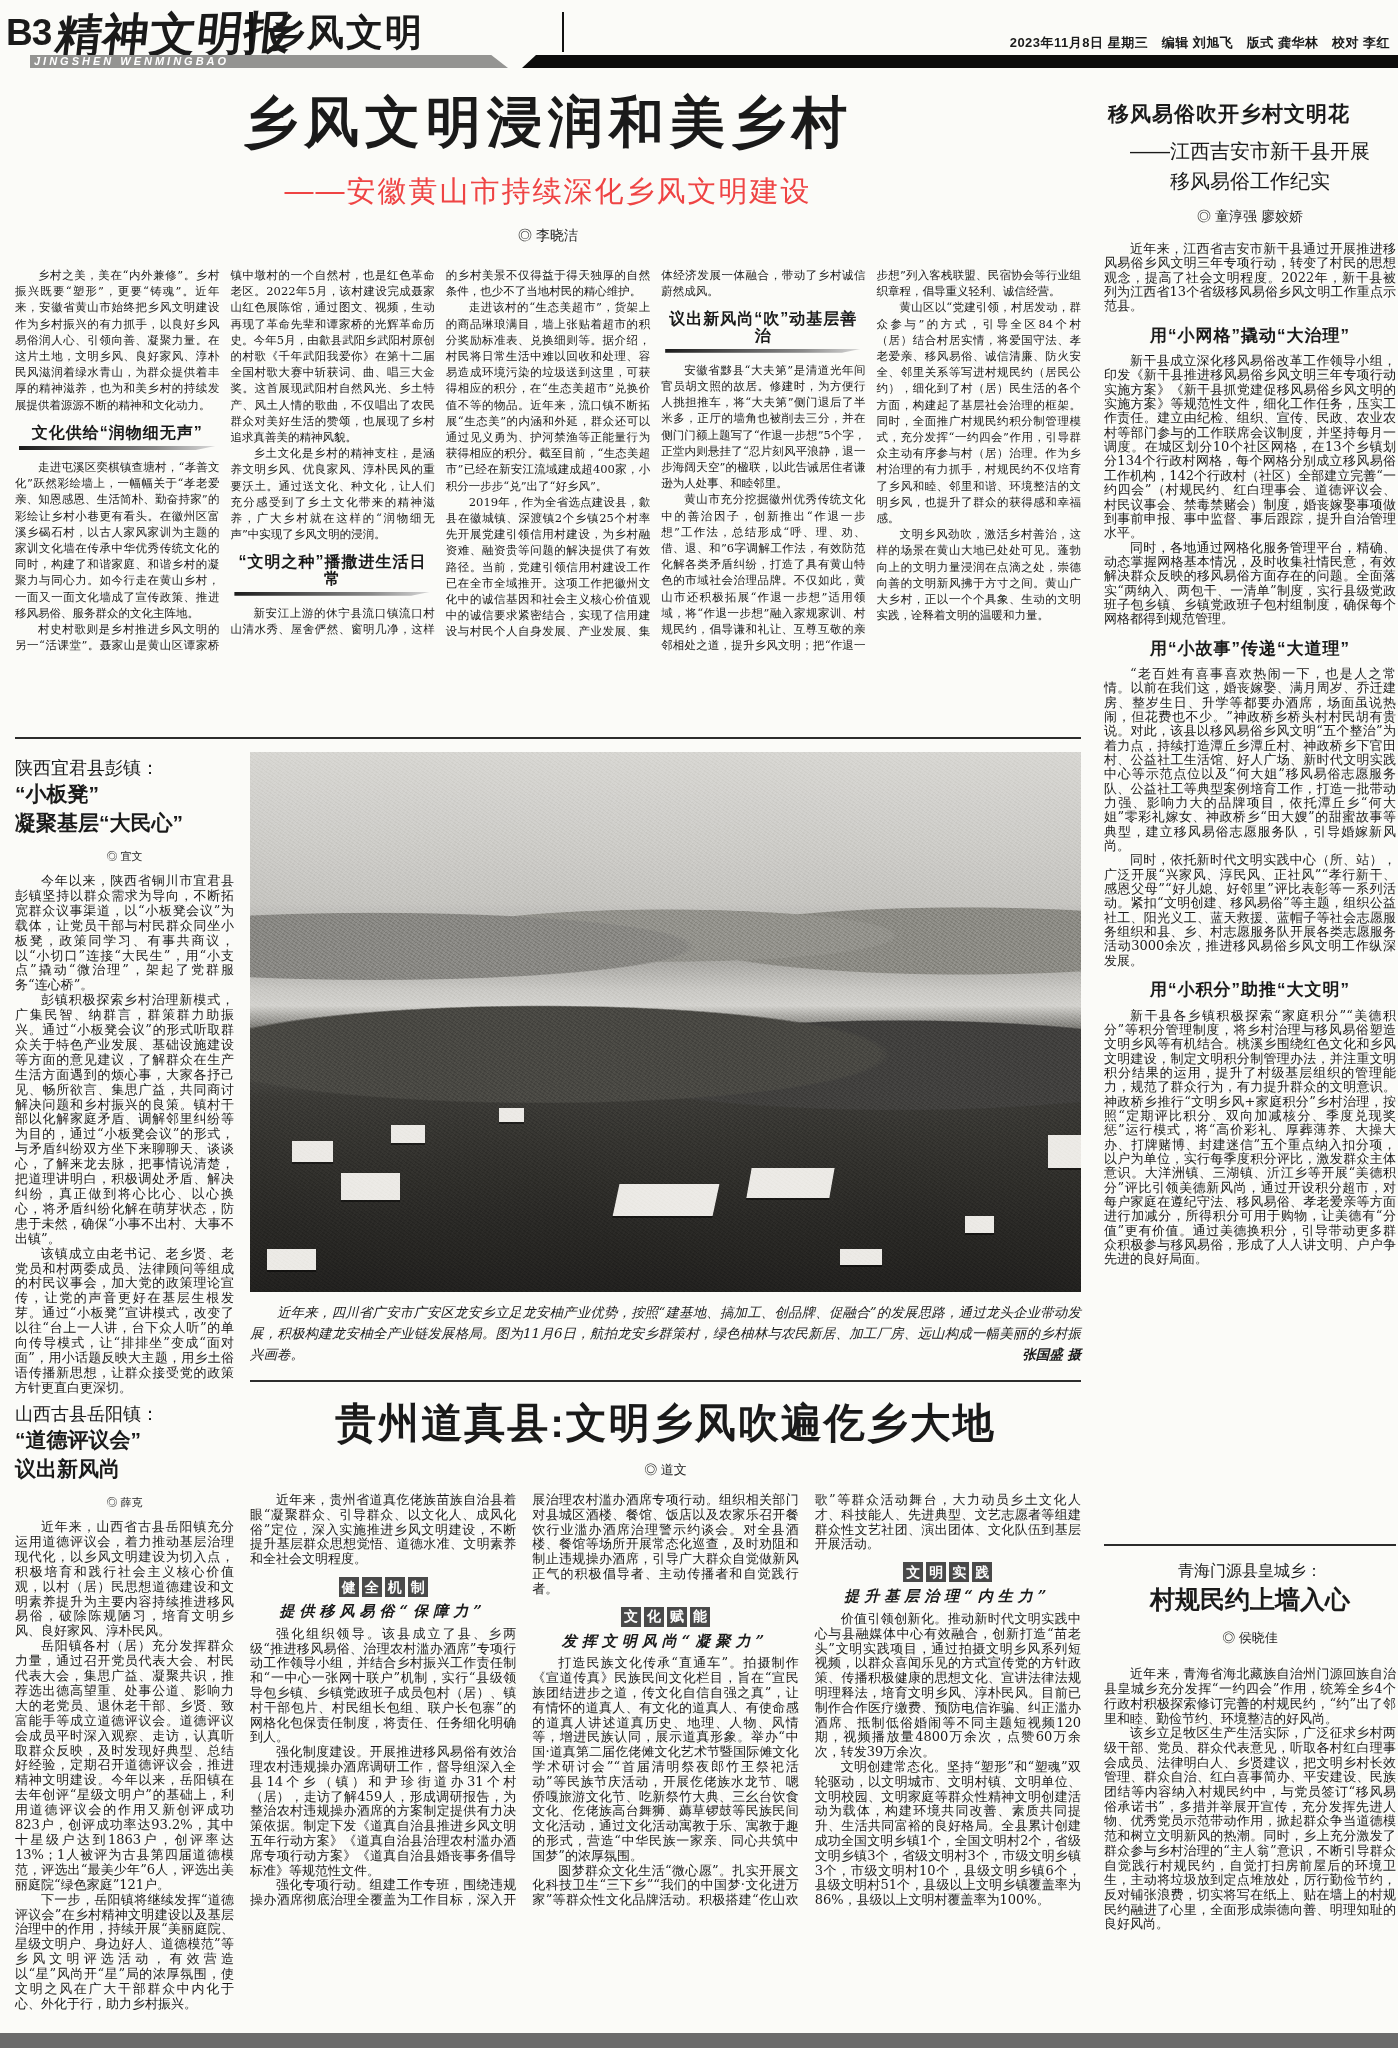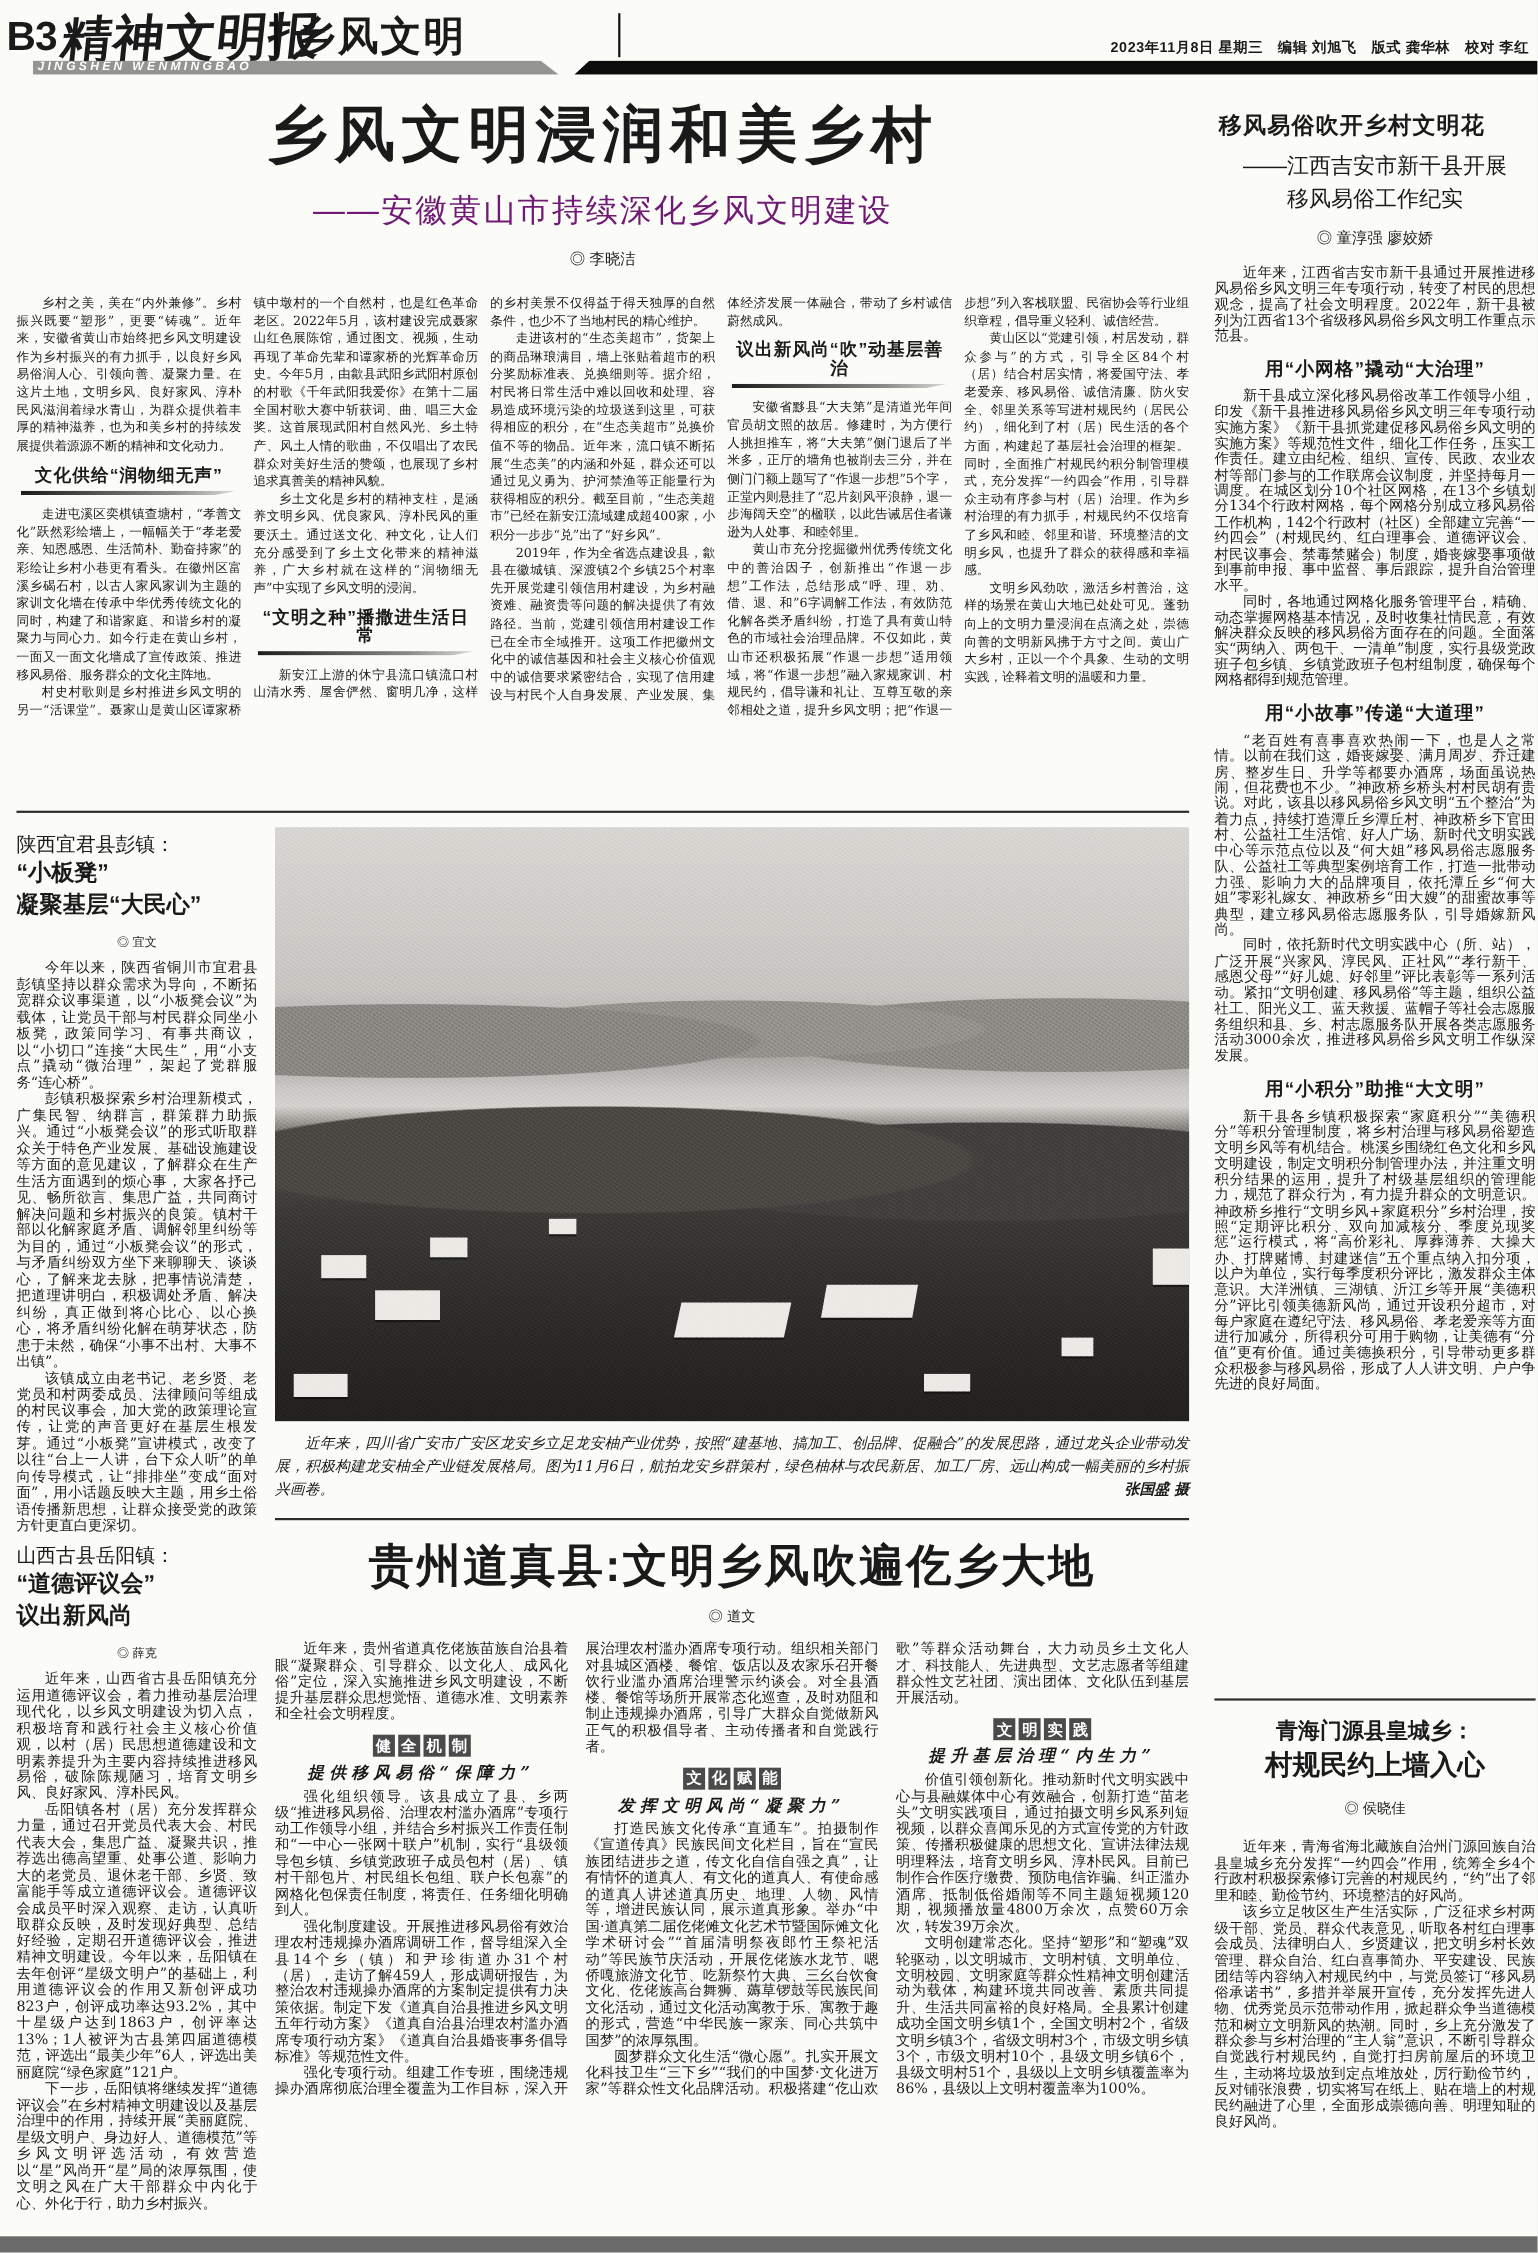--- a/index.html
+++ b/index.html
@@ -14,21 +14,21 @@
   .dateline{position:absolute;right:8px;top:34px;font-family:"Liberation Sans",sans-serif;font-weight:700;font-size:13px;letter-spacing:.5px;}
   .ribbon{position:absolute;left:30px;top:55px;width:478px;height:13px;background:#949492;
           clip-path:polygon(0 0,96.5% 0,100% 100%,0 100%);}
   .ribbon-txt{position:absolute;left:34px;top:55px;height:13px;line-height:13px;color:#fff;
           font-family:"Liberation Sans",sans-serif;font-style:italic;font-weight:900;font-size:11px;letter-spacing:3px;}
   .black-bar{position:absolute;left:522px;top:55px;width:876px;height:13px;background:#0c0c0c;
           clip-path:polygon(14px 0,100% 0,100% 100%,0 100%);}
   
   .main-art{position:absolute;left:15px;top:86px;width:1066px;}
   .main-title{text-align:center;font-family:"Liberation Sans",sans-serif;font-weight:900;font-size:55px;letter-spacing:6px;margin:0;}
-  .main-sub{text-align:center;font-family:"Liberation Sans",sans-serif;font-weight:400;color:#701a75;font-size:29px;letter-spacing:2px;margin-top:12px;}
+  .main-sub{text-align:center;font-family:"Liberation Sans",sans-serif;font-weight:400;color:#ef4444;font-size:29px;letter-spacing:2px;margin-top:12px;}
   .byline{text-align:center;font-size:14px;color:#222;font-family:"Liberation Sans",sans-serif;}
   .main-art .byline{margin-top:15px;}
   .main-body{margin-top:22px;height:470px;column-count:5;column-gap:11px;
              font-size:11.5px;line-height:16.2px;text-align:justify;}
   p.para{margin:0;text-indent:2em;}
   .sec-head{margin:12px 4px 9px;text-align:center;font-family:"Liberation Sans",sans-serif;font-weight:800;font-size:16px;letter-spacing:1px;break-inside:avoid;}
   .sec-bar{height:4px;margin-top:5px;background:linear-gradient(90deg,#1c1c1c,#8a8a8a 70%,#d9d9d9);clip-path:polygon(0 0,100% 0,90% 100%,0 100%);}
   .rule{position:absolute;background:#2c2c2c;height:2px;}
   
   .side{position:absolute;left:15px;width:219px;}
@@ -67,21 +67,21 @@
   .box-sub{text-align:center;font-style:italic;font-weight:700;font-size:15px;letter-spacing:5px;margin-top:7px;}
   
   .rcol{position:absolute;left:1104px;top:96px;width:292px;}
   .r-title{text-align:left;font-family:"Liberation Sans",sans-serif;font-weight:900;font-size:21px;letter-spacing:1px;margin:4px;}
   .r-sub{text-align:center;font-family:"Liberation Sans",sans-serif;font-weight:400;font-size:20px;line-height:1.5;margin-top:8px;}
   .rcol .byline{margin-top:12px;}
   .r-body{margin-top:16px;font-size:13px;line-height:14.35px;text-align:justify;}
   .r-body .sec-head{font-size:17px;margin:15px 0 11px;}
   .qinghai{position:absolute;left:1104px;top:1560px;width:292px;}
   .qh-head{text-align:center;font-family:"Liberation Sans",sans-serif;line-height:1.4;}
-  .qh-head .l1{display:block;font-size:20px;font-weight:700;}
+  .qh-head .l1{display:block;font-size:16px;font-weight:400;}
   .qh-head .l2{display:block;font-size:25px;font-weight:900;}
   .qinghai .byline{margin:12px 0 20px;font-size:13px;}
   .qh-body{font-size:13px;line-height:14.7px;text-align:justify;}
   .footer-bar{position:absolute;left:0;top:2033px;width:1398px;height:15px;background:#6b6b6b;}
 </style>
 </head>
 <body>
 
 <div id="page">
 

